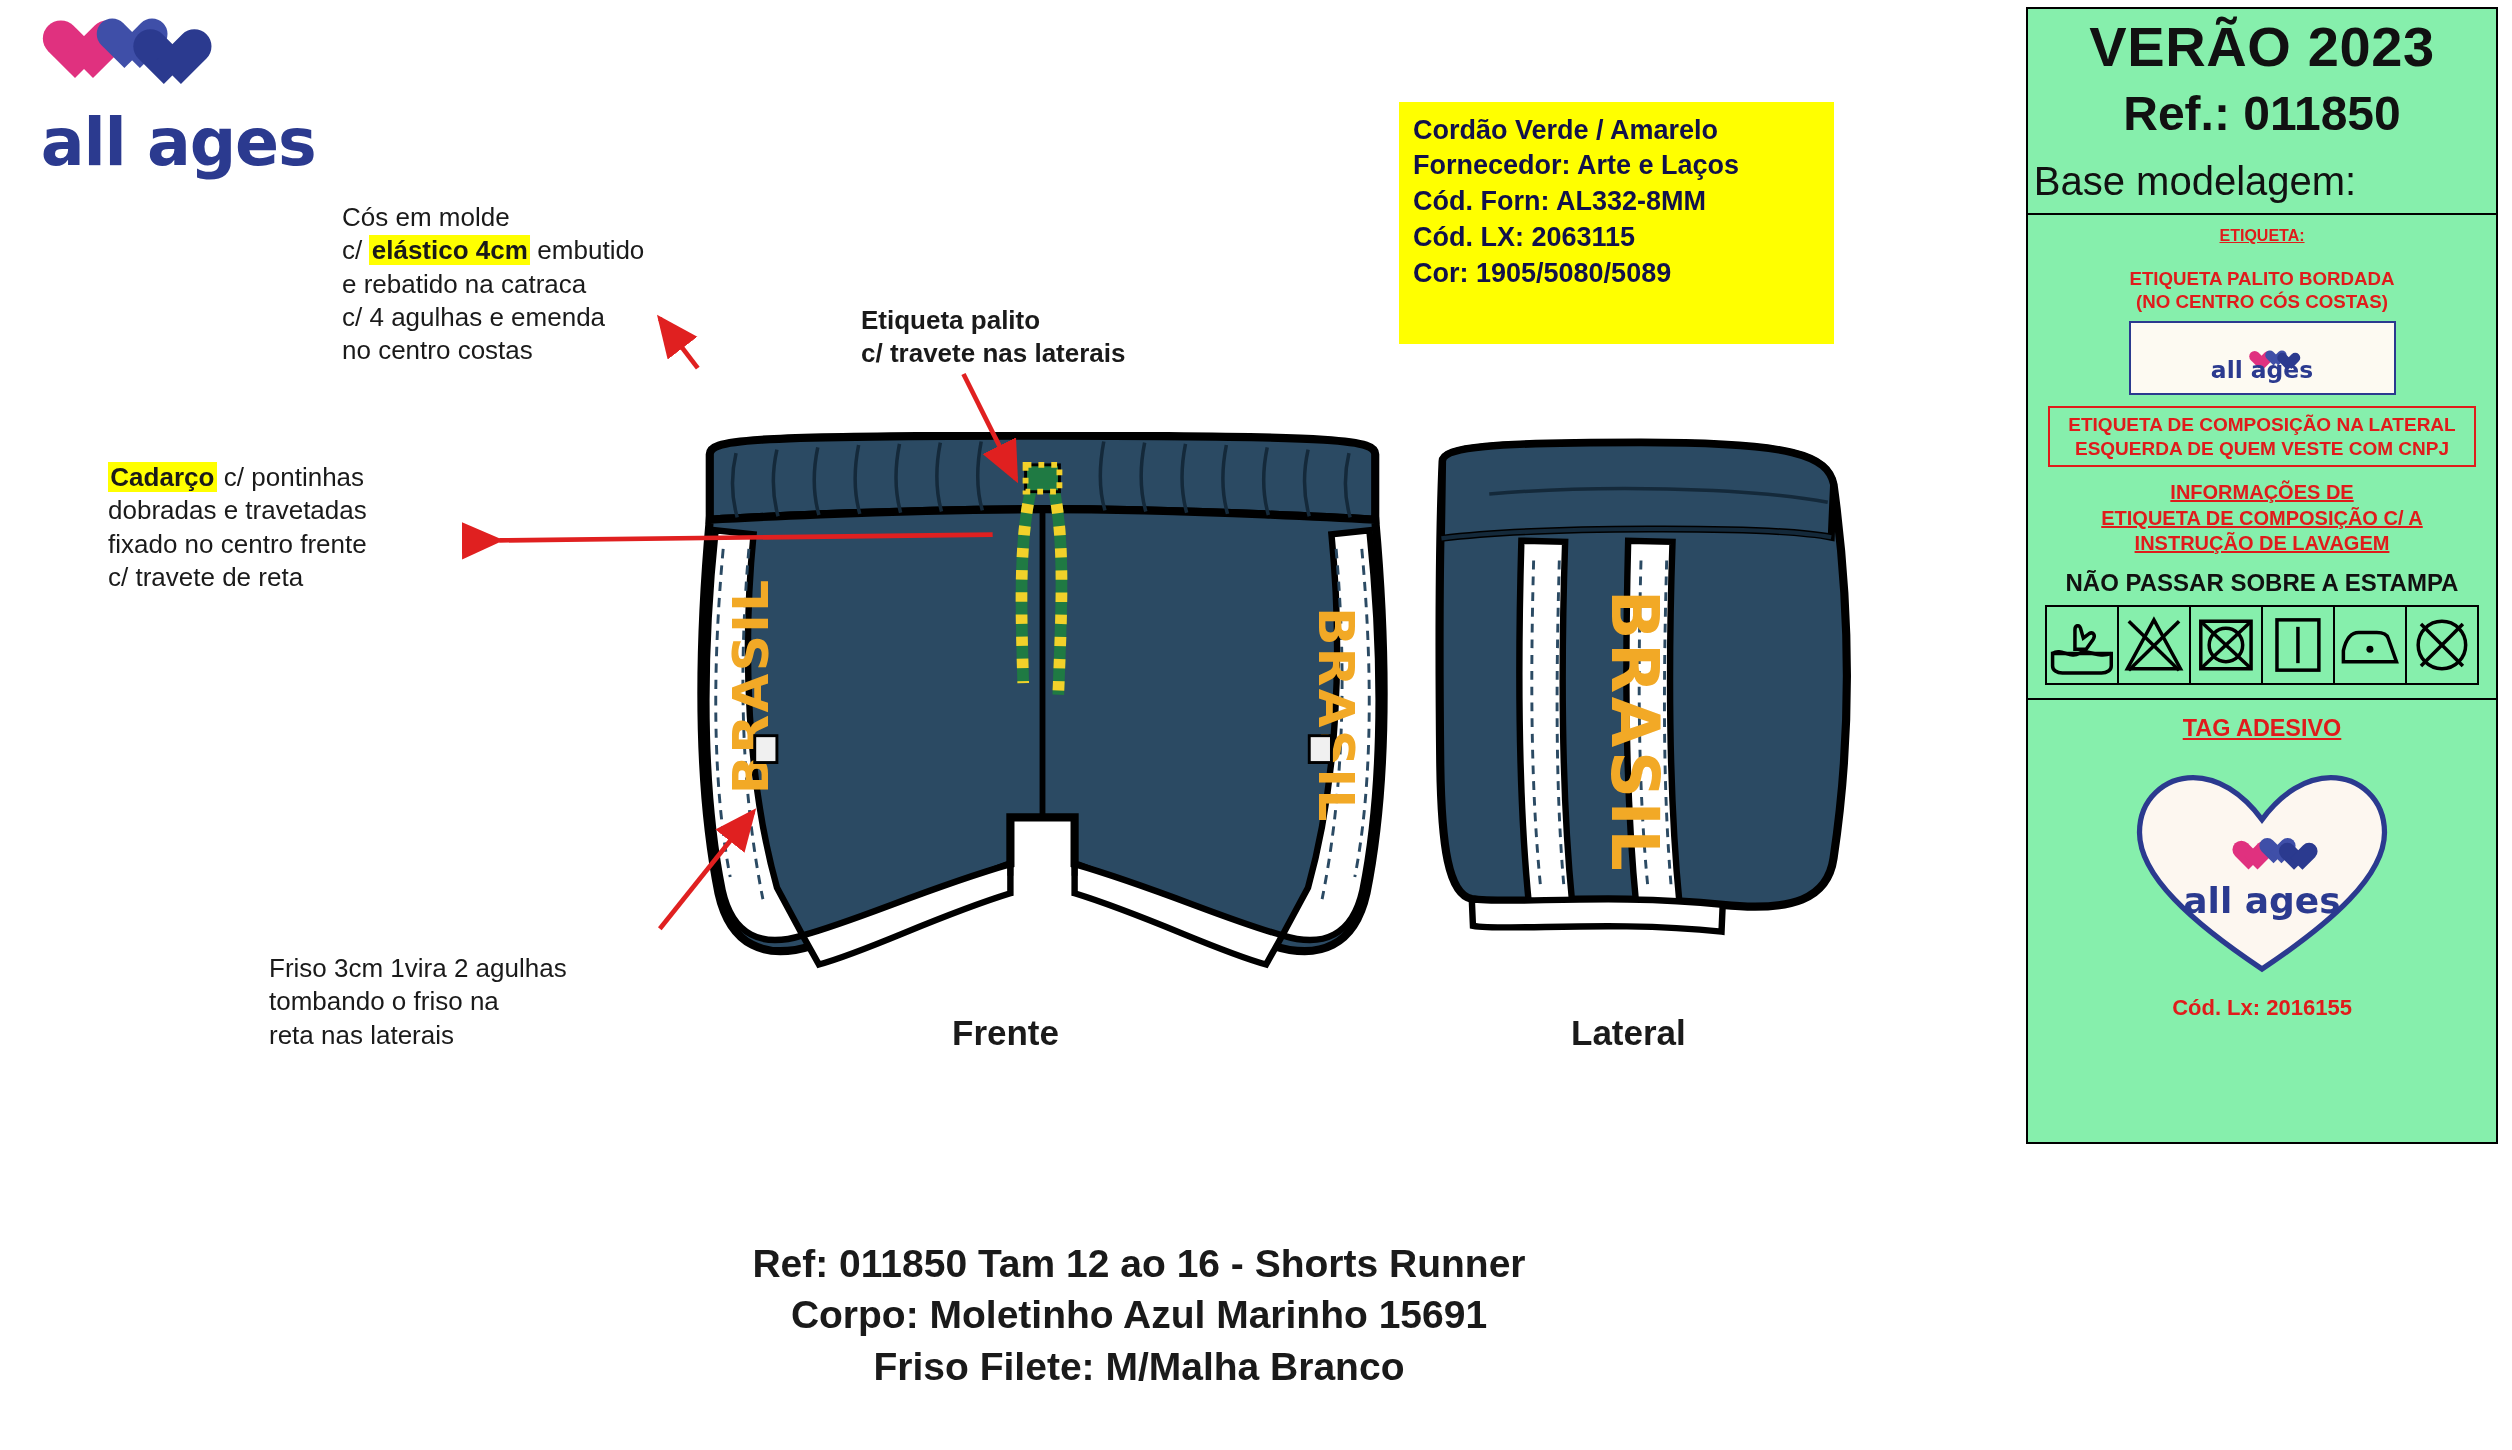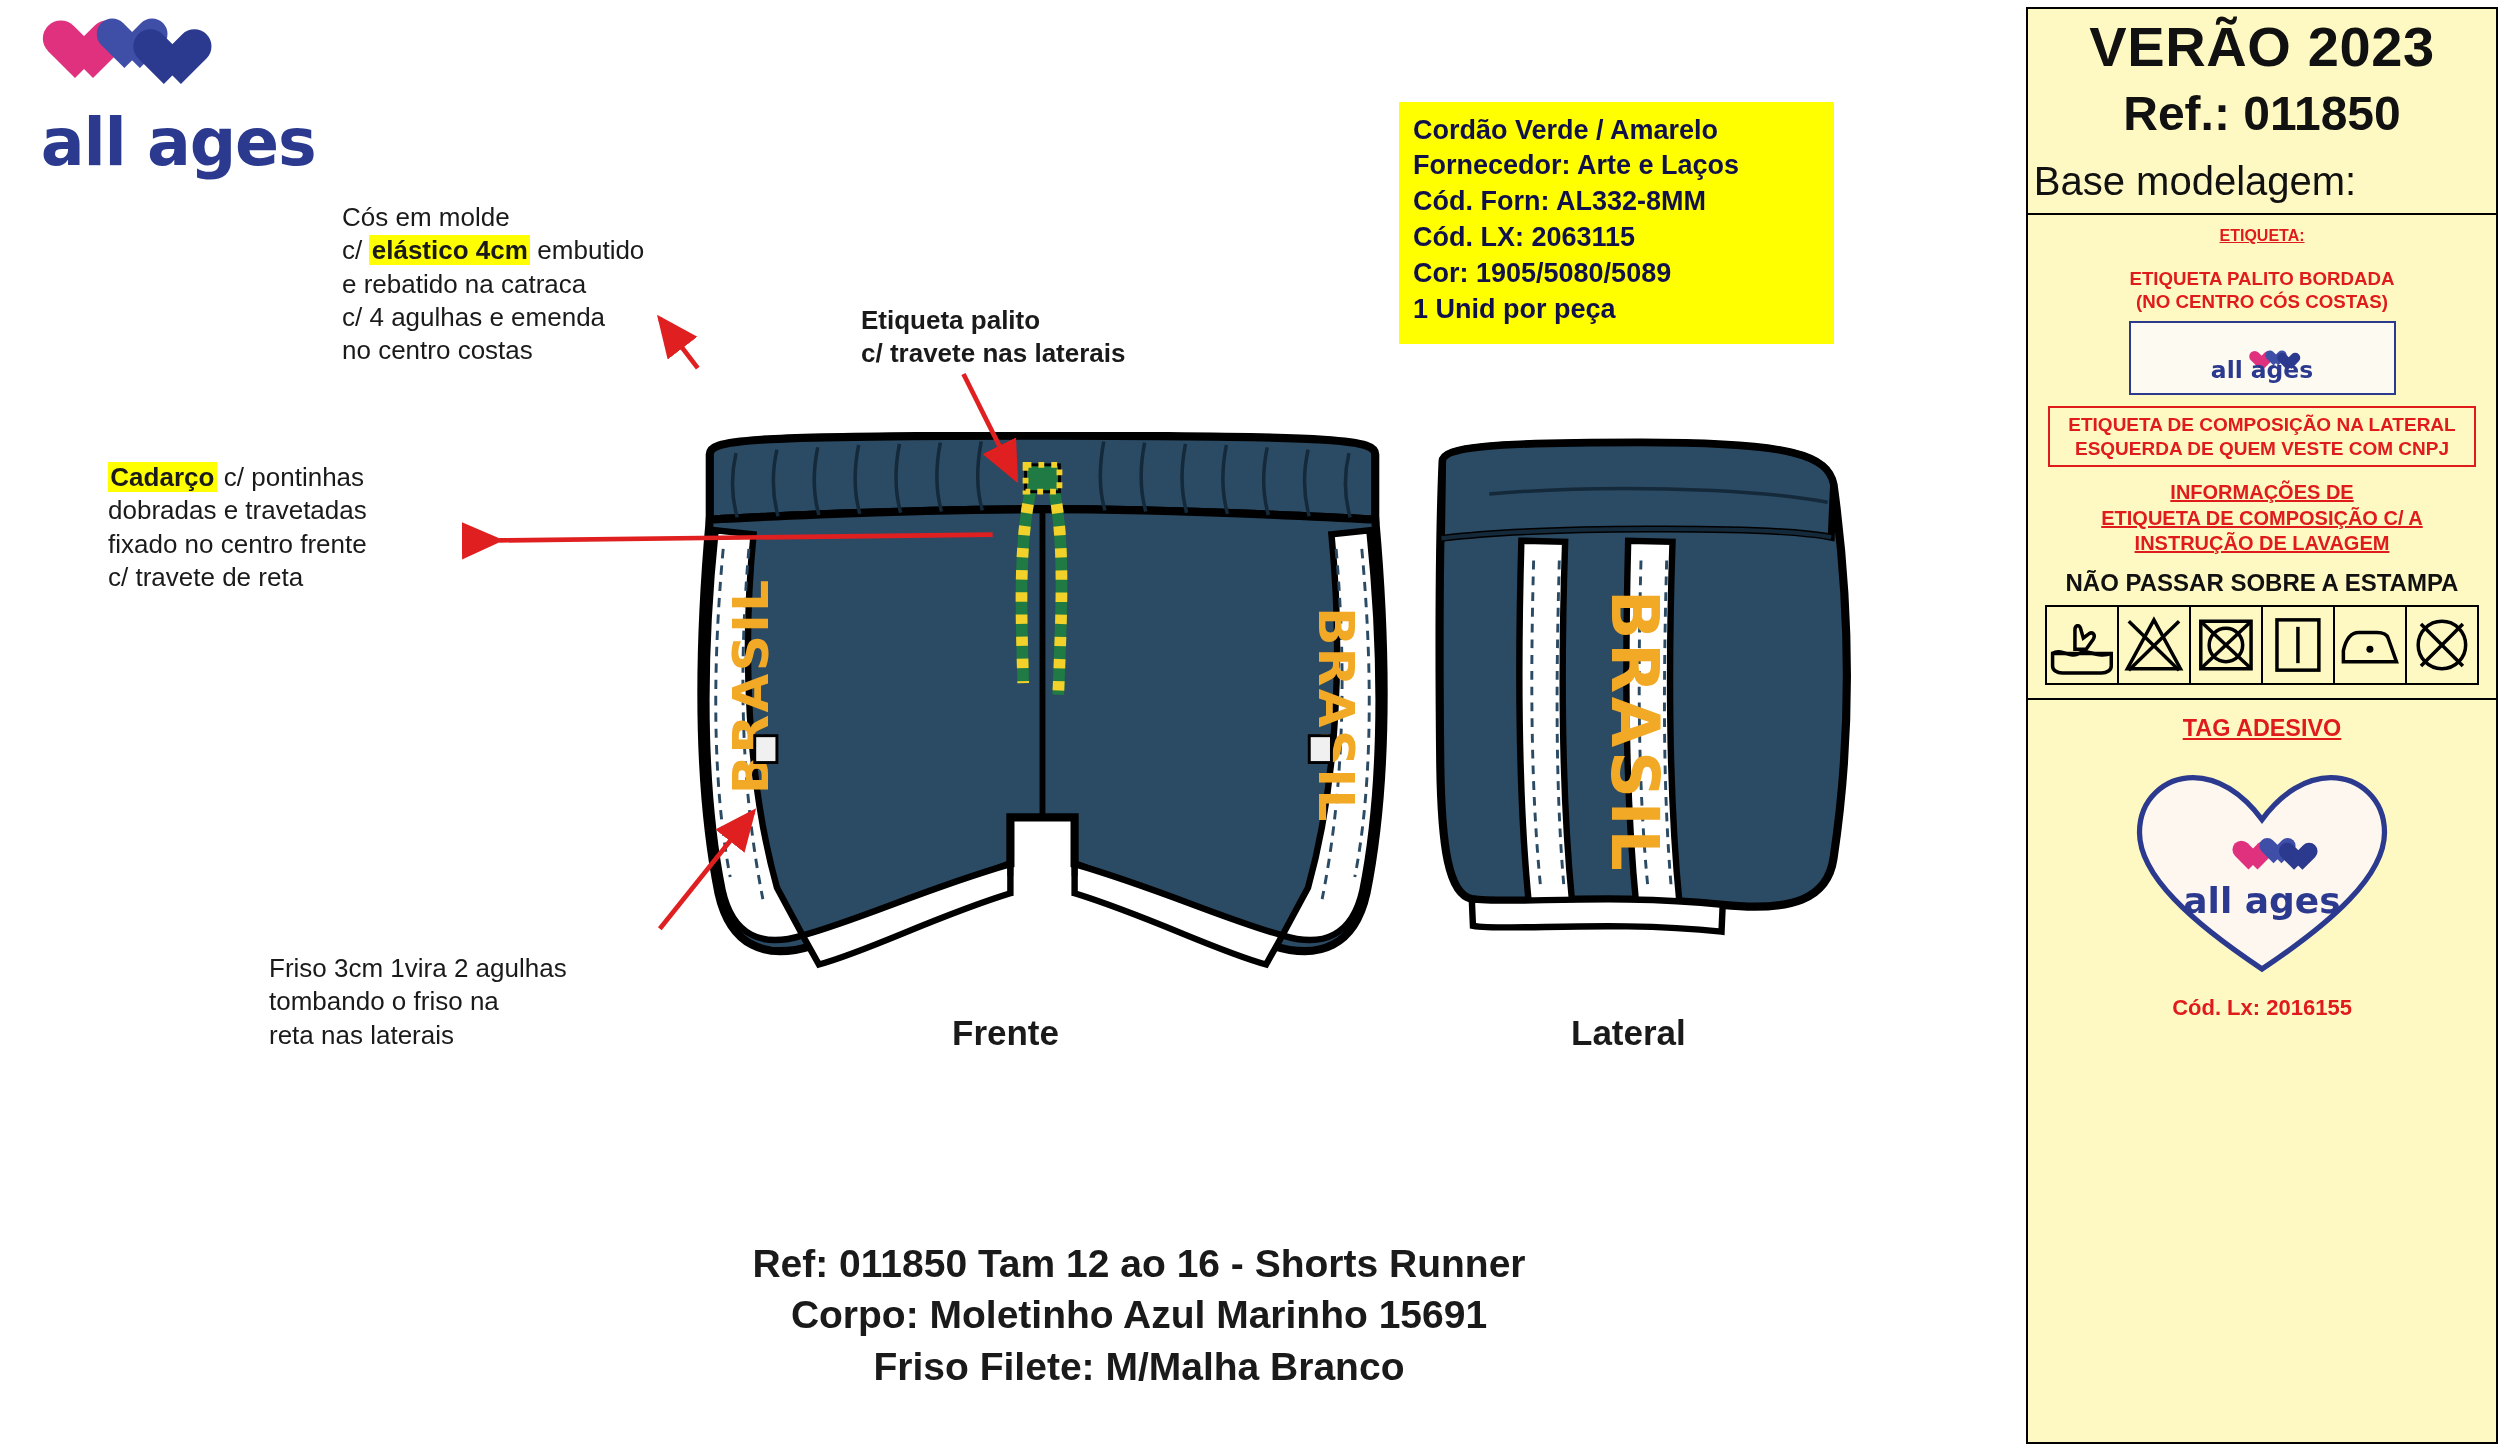--- a/index.html
+++ b/index.html
@@ -99,24 +99,24 @@
     line-height: 1.33;
     white-space: nowrap;
   }
 
   
   .right-panel {
     position: absolute;
     left: 2026px;
     top: 7px;
     width: 472px;
-    height: 1437px;
+    height: 1137px;
     border: 2.9px solid #000;
     box-sizing: border-box;
-    background: #fef9c3;
+    background: #86efac;
   }
   .rp-sec {
     box-sizing: border-box;
     border-bottom: 2.9px solid #000;
     padding: 4.7px 5.8px;
   }
   .rp-title {
     font-size: 56px;
     font-weight: bold;
     text-align: center;
@@ -310,21 +310,20 @@
     <div>tombando o friso na</div>
     <div>reta nas laterais</div>
   </div>
 
   <div class="cord-box">
     <div>Cordão Verde / Amarelo</div>
     <div>Fornecedor: Arte e Laços</div>
     <div>Cód. Forn: AL332-8MM</div>
     <div>Cód. LX:  2063115</div>
     <div>Cor: 1905/5080/5089</div>
-    <div>1 Unid por peça</div>
   </div>
 
   <svg class="shorts-svg" style="left:666px; top:432px;" width="753" height="549" viewBox="0 0 1290 940">
 
     <path d="M75 38 C75 14 120 6 645 6 C1170 6 1215 14 1215 38 L1215 150 C1215 150 900 132 645 132 C390 132 75 150 75 150 Z" fill="#2b4a63" stroke="#000" stroke-width="14"></path>
 
     <path d="M75 150 C75 150 390 132 645 132 C900 132 1215 150 1215 150
              C1240 430 1230 640 1200 790
              C1180 880 1120 905 1040 880
              C930 845 810 780 700 740

